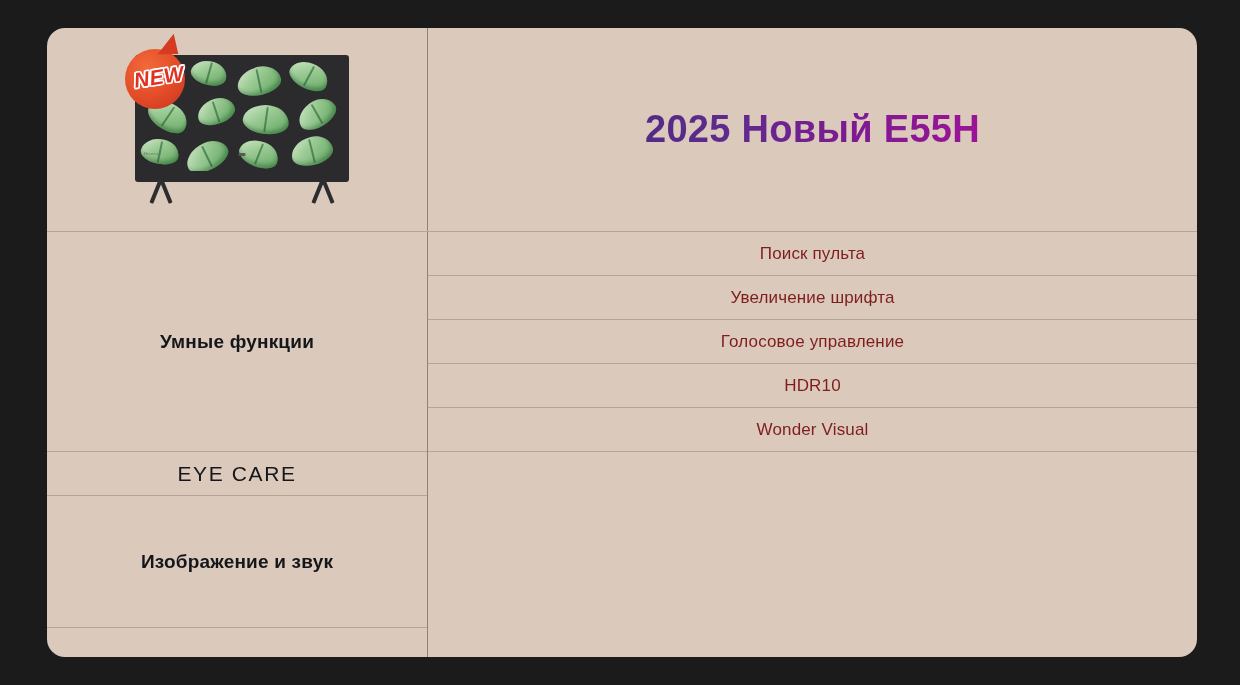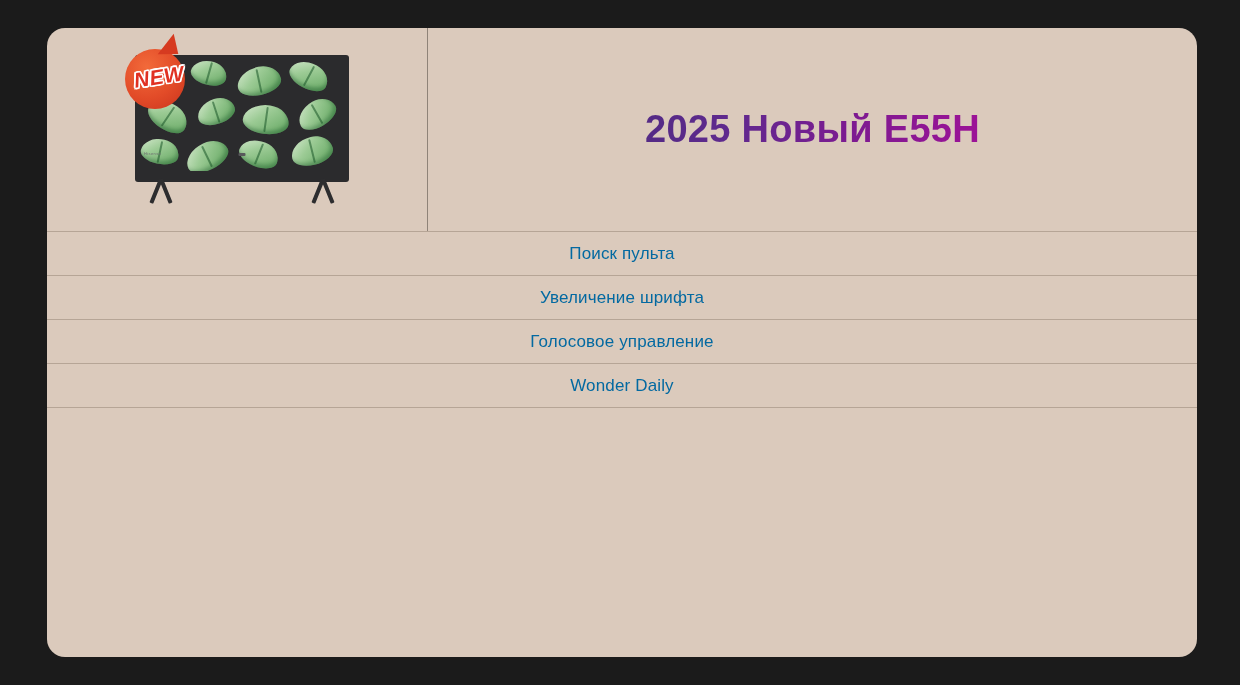--- a/index.html
+++ b/index.html
@@ -244,21 +244,21 @@
     flex: 0 0 44px;
     display: flex;
     align-items: center;
     justify-content: center;
     border-bottom: 1px solid #b6a596;
     box-sizing: border-box;
   }
   .feat-cell:last-child { border-bottom: none; }
   .feat-cell .label {
     font-size: 17px;
-    color: #0369a1;
+    color: #7f1d1d;
     font-weight: 500;
     letter-spacing: .15px;
   }
   .feat-cell.blank .label { visibility: hidden; }
 </style>
 </head>
 <body>
 
 <div id="stage">
 
@@ -301,33 +301,50 @@
         </div>
       </div>
 
       <div class="header-right">
         <div class="product-title">2025 Новый E55H</div>
       </div>
     </div>
 
     <div class="body-grid">
 
+      <div class="cat-col">
+        <div class="cat-cell" style="flex:0 0 220px;">
+          <span class="label">Умные функции</span>
+        </div>
+        <div class="cat-cell eyecare" style="flex:0 0 44px;">
+          <span class="label">EYE CARE</span>
+        </div>
+        <div class="cat-cell" style="flex:0 0 132px;">
+          <span class="label">Изображение и звук</span>
+        </div>
+        <div class="cat-cell" style="flex:1 1 auto;">
+          <span class="label"></span>
+        </div>
+      </div>
 
       <div class="feat-col">
         <div class="feat-cell">
           <span class="label">Поиск пульта</span>
         </div>
         <div class="feat-cell">
           <span class="label">Увеличение шрифта</span>
         </div>
         <div class="feat-cell">
           <span class="label">Голосовое управление</span>
         </div>
         <div class="feat-cell">
-          <span class="label">Wonder Daily</span>
+          <span class="label">HDR10</span>
+        </div>
+        <div class="feat-cell">
+          <span class="label">Wonder Visual</span>
         </div>
         <div class="feat-cell blank" style="flex:1 1 auto;">
           <span class="label"></span>
         </div>
       </div>
 
     </div>
   </div>
 </div>
 

